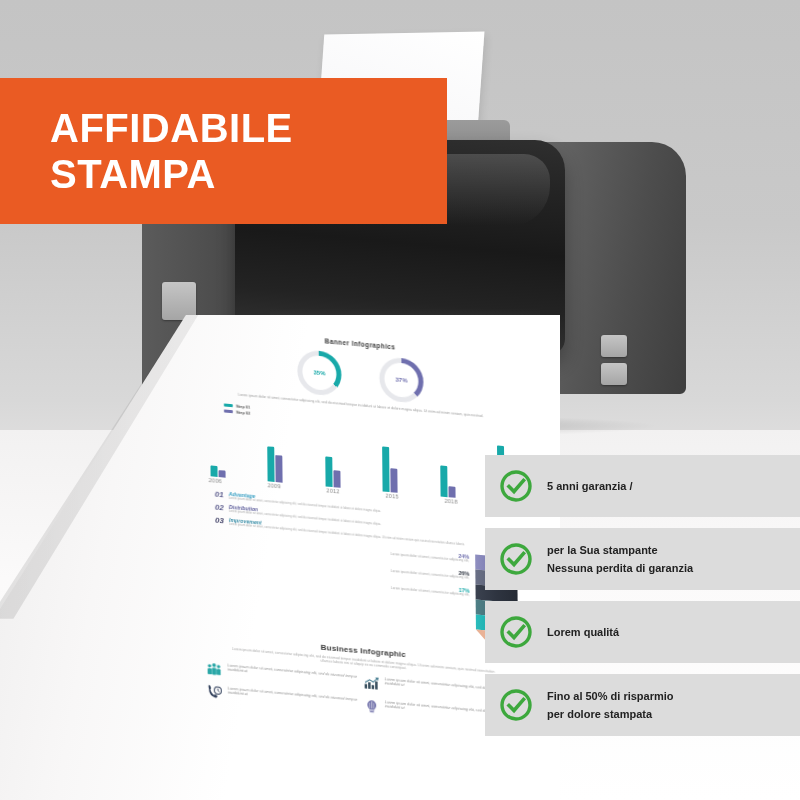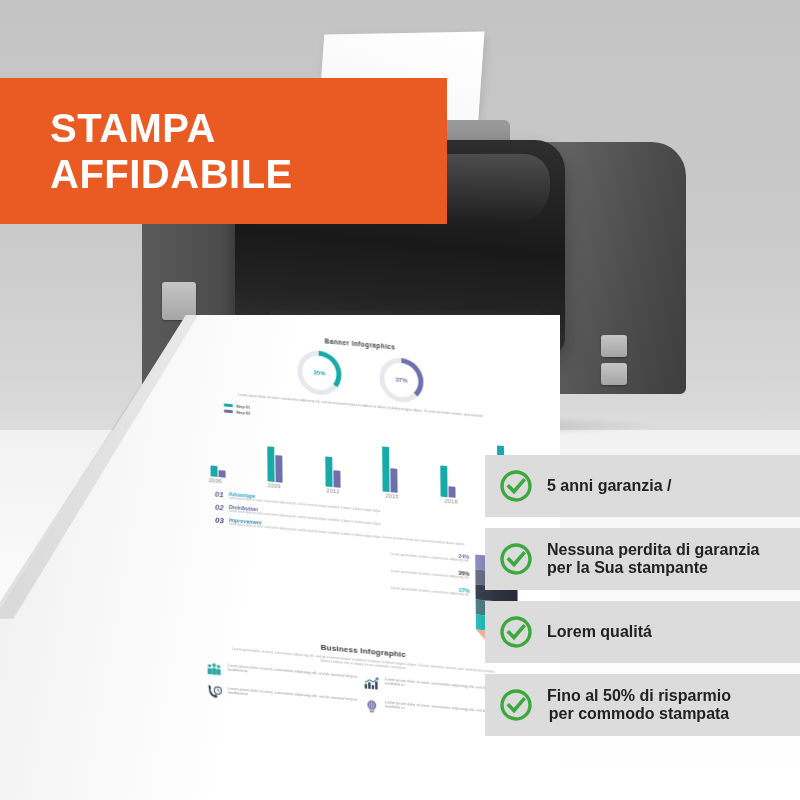--- a/index.html
+++ b/index.html
@@ -192,23 +192,23 @@
     letter-spacing:.5px;
   }
 
   
   .features{position:absolute;left:485px;top:455px;width:315px;}
   .frow{
     background:#dcdcdc;display:flex;align-items:center;gap:14px;
     padding:12px 10px 12px 14px;box-sizing:border-box;margin-bottom:11px;
     min-height:62px;
   }
-  .frow:last-child{margin-bottom:0;text-align:center;}
+  .frow:last-child{margin-bottom:0;}
   .chk{width:34px;height:34px;flex:none;}
-  .ftext{font-size:16px;font-weight:bold;color:#222222;line-height:18px;}
+  .ftext{font-size:11px;font-weight:bold;color:#222222;line-height:18px;}
 </style>
 </head>
 <body>
 
 <div id="stage">
 
   <div class="bg"></div>
   <div class="bg-floor"></div>
 
   <div class="feed-sheet"></div>
@@ -395,22 +395,22 @@
             <rect x="19.4" y="7" width="1.6" height="11" fill="#ffffff" opacity=".45"></rect>
           </svg>
         </div>
         <div class="tt">Lorem ipsum dolor sit amet, consectetur adipiscing elit, sed do eiusmod tempor incididunt ut</div>
       </div>
     </div>
 
   </div>
 
   <div class="banner">
+    <div>AFFIDABILE</div>
     <div>STAMPA</div>
-    <div>AFFIDABILE</div>
   </div>
 
   <div class="features">
     <div class="frow">
       <div class="chk">
         <svg viewBox="0 0 34 34" width="34" height="34">
           <circle cx="17" cy="17" r="14" fill="none" stroke="#3da83d" stroke-width="3.4"></circle>
           <path d="M10 17.5 L15 22.5 L24.5 11.5" fill="none" stroke="#3da83d" stroke-width="3.6" stroke-linecap="square"></path>
         </svg>
       </div>
@@ -419,22 +419,22 @@
       </div>
     </div>
     <div class="frow">
       <div class="chk">
         <svg viewBox="0 0 34 34" width="34" height="34">
           <circle cx="17" cy="17" r="14" fill="none" stroke="#3da83d" stroke-width="3.4"></circle>
           <path d="M10 17.5 L15 22.5 L24.5 11.5" fill="none" stroke="#3da83d" stroke-width="3.6" stroke-linecap="square"></path>
         </svg>
       </div>
       <div class="ftext">
+        <div>per la Sua stampante</div>
         <div>Nessuna perdita di garanzia</div>
-        <div>per la Sua stampante</div>
       </div>
     </div>
     <div class="frow">
       <div class="chk">
         <svg viewBox="0 0 34 34" width="34" height="34">
           <circle cx="17" cy="17" r="14" fill="none" stroke="#3da83d" stroke-width="3.4"></circle>
           <path d="M10 17.5 L15 22.5 L24.5 11.5" fill="none" stroke="#3da83d" stroke-width="3.6" stroke-linecap="square"></path>
         </svg>
       </div>
       <div class="ftext">
@@ -443,18 +443,18 @@
     </div>
     <div class="frow">
       <div class="chk">
         <svg viewBox="0 0 34 34" width="34" height="34">
           <circle cx="17" cy="17" r="14" fill="none" stroke="#3da83d" stroke-width="3.4"></circle>
           <path d="M10 17.5 L15 22.5 L24.5 11.5" fill="none" stroke="#3da83d" stroke-width="3.6" stroke-linecap="square"></path>
         </svg>
       </div>
       <div class="ftext">
         <div>Fino al 50% di risparmio</div>
-        <div>per commodo stampata</div>
+        <div>per dolore stampata</div>
       </div>
     </div>
   </div>
 
 </div>
 
 </body></html>

